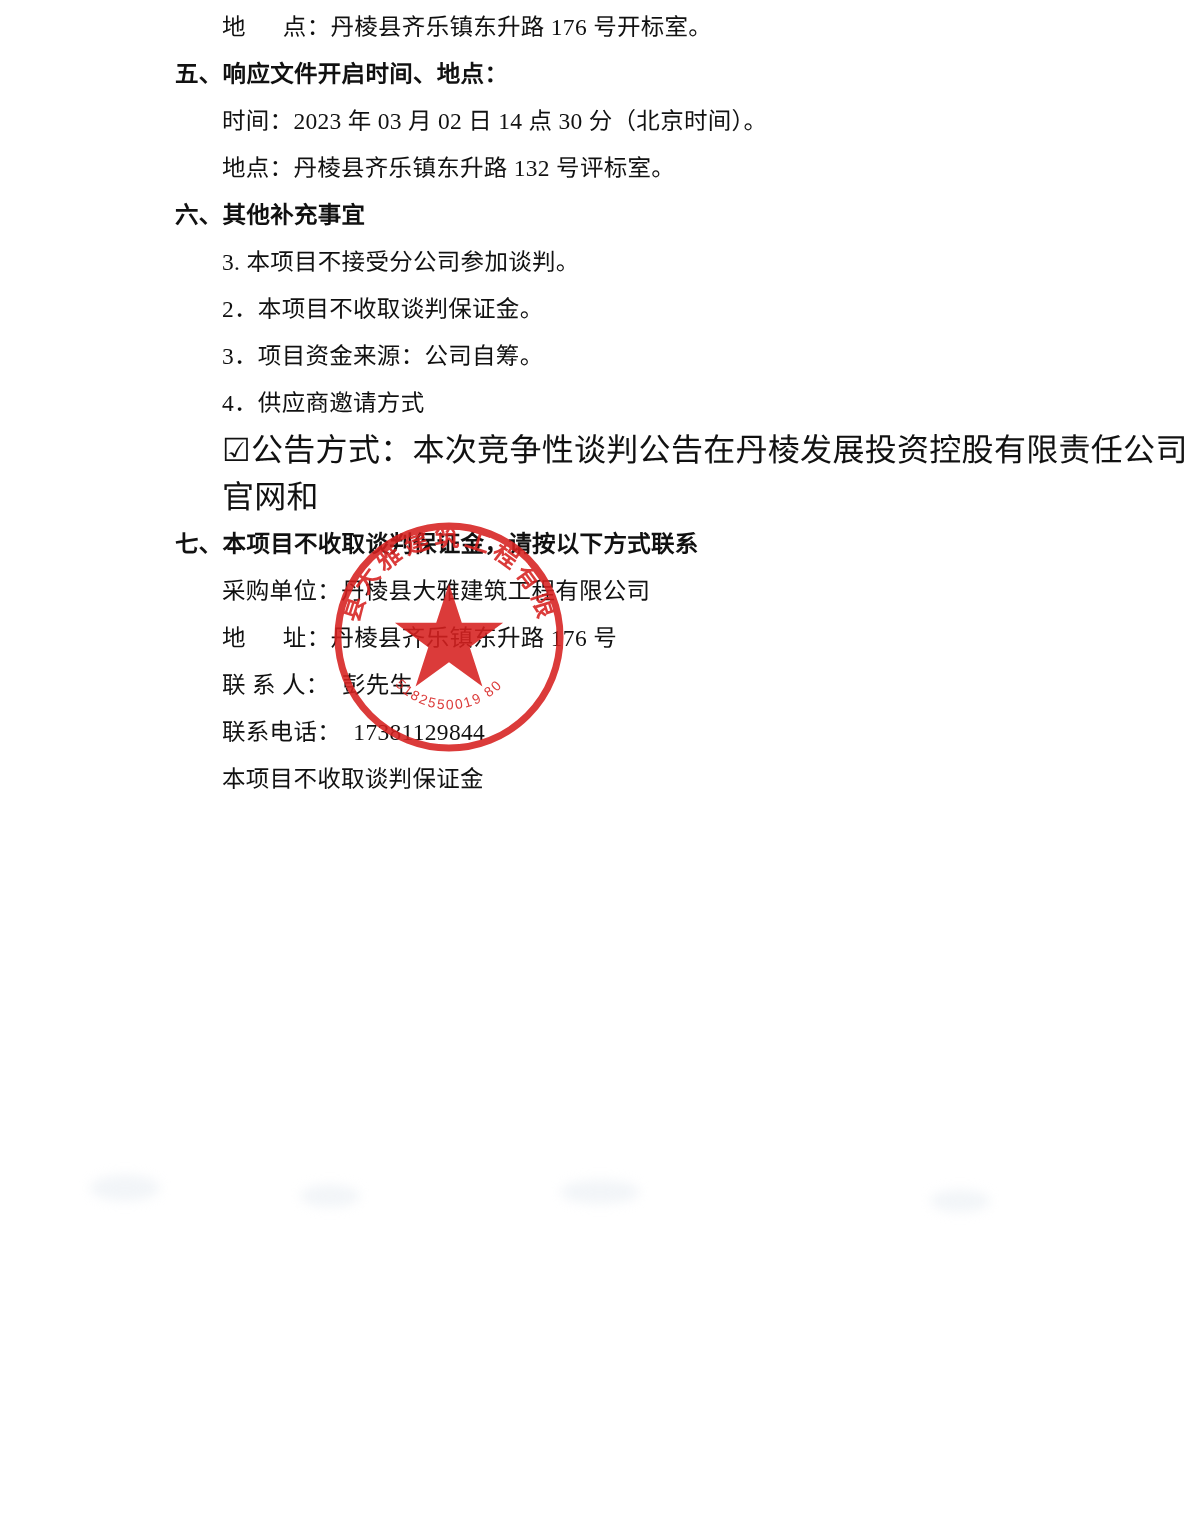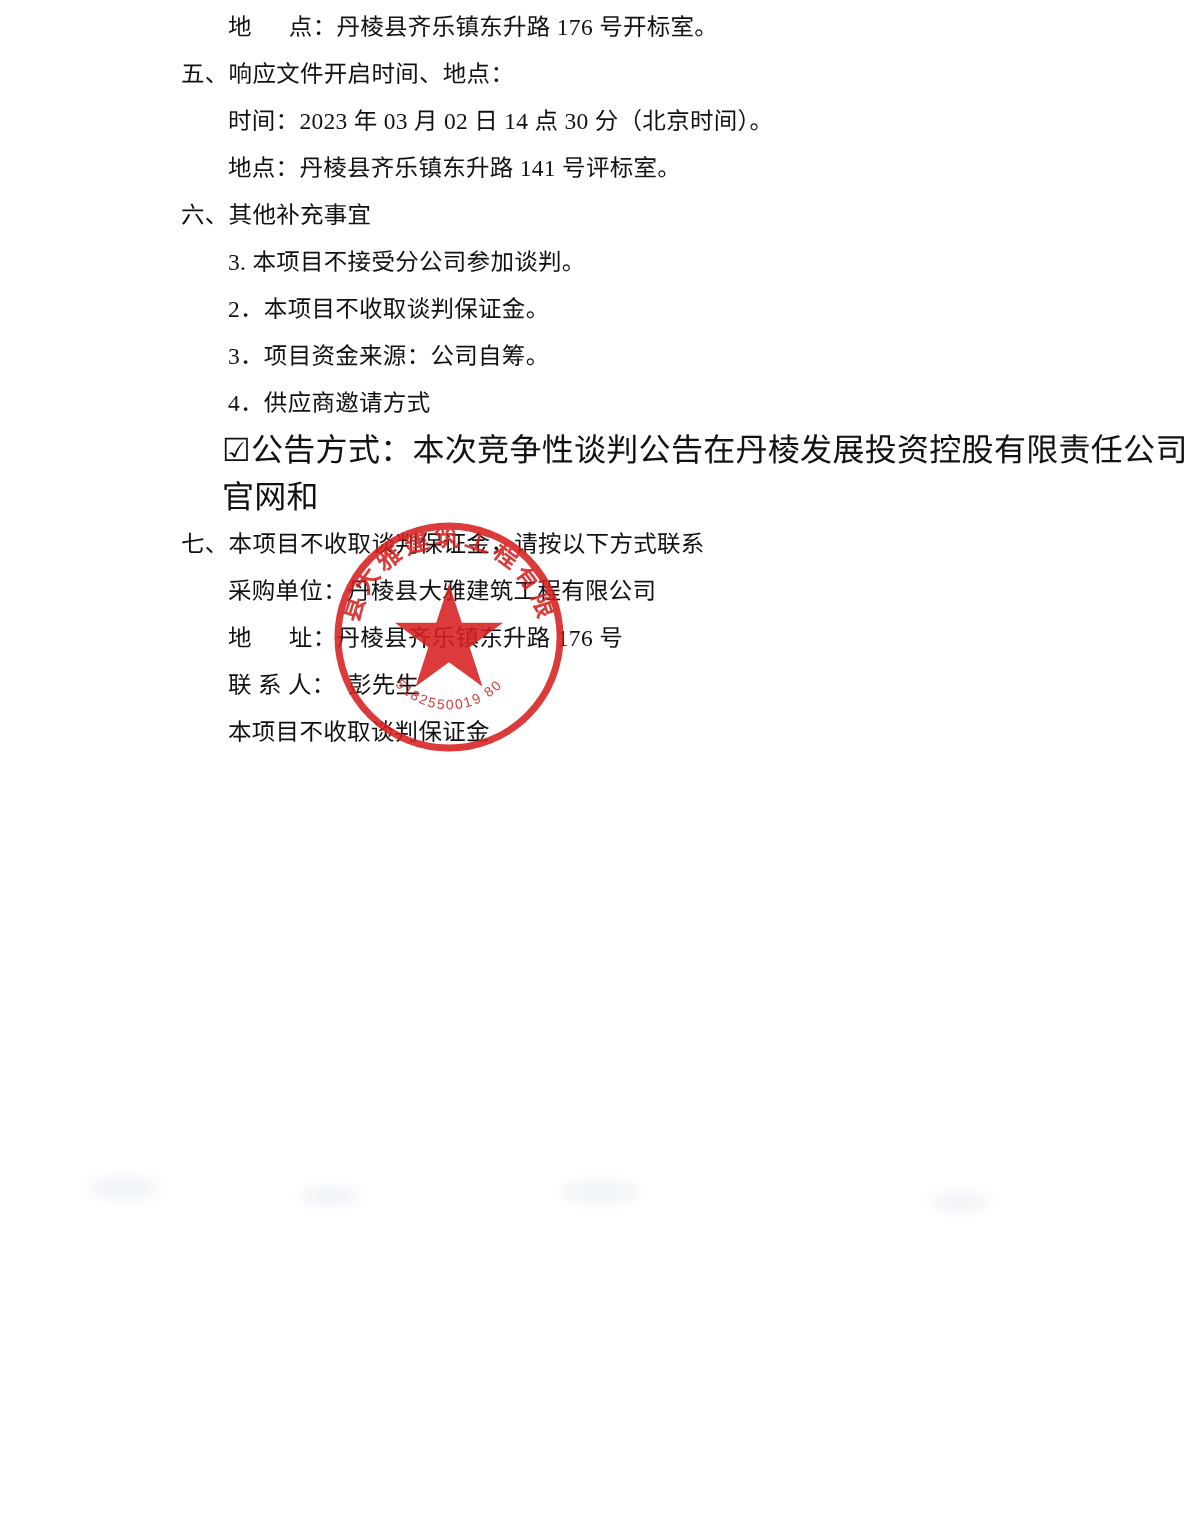--- a/index.html
+++ b/index.html
@@ -26,26 +26,25 @@
   .content {
     position: relative;
     z-index: 2;
     padding-top: 4px;
   }
   .line {
     font-size: 23.5px;
     line-height: 47px;
     white-space: pre;
     letter-spacing: 0.3px;
-    margin-left: 6px;
   }
   .ind-a { padding-left: 222px; }   
   .ind-b { padding-left: 175px; }   
   .ind-c { padding-left: 222px; }   
-  .bold { font-weight: normal; }
+  .bold { font-weight: bold; }
   .para {
     font-size: 32px;
     line-height: 47px;
     letter-spacing: 0.3px;
   }
   .para-first { padding-left: 222px; text-indent: 0; }
   .para-wrap { padding-left: 175px; }
 
   
   .seal {
@@ -94,30 +93,31 @@
       </text>
       <polygon fill="#d7201f" points="120,66 132.9,105.7 174.6,105.7 140.9,130.3 153.7,170 120,145.4 86.3,170 99.1,130.3 65.4,105.7 107.1,105.7"></polygon>
     </svg>
   </div>
 
   <div class="content">
 
     <div class="line ind-a">地      点：丹棱县齐乐镇东升路 176 号开标室。</div>
     <div class="line ind-b bold">五、响应文件开启时间、地点：</div>
     <div class="line ind-a">时间：2023 年 03 月 02 日 14 点 30 分（北京时间）。</div>
-    <div class="line ind-a">地点：丹棱县齐乐镇东升路 141 号评标室。</div>
+    <div class="line ind-a">地点：丹棱县齐乐镇东升路 132 号评标室。</div>
     <div class="line ind-b bold">六、其他补充事宜</div>
     <div class="line ind-c">3. 本项目不接受分公司参加谈判。</div>
     <div class="line ind-c">2．本项目不收取谈判保证金。</div>
     <div class="line ind-c">3．项目资金来源：公司自筹。</div>
     <div class="line ind-c">4．供应商邀请方式</div>
 
     <div class="para para-first">☑公告方式：本次竞争性谈判公告在丹棱发展投资控股有限责任公司官网和</div>
 
     <div class="line ind-b bold">七、本项目不收取谈判保证金，请按以下方式联系</div>
 
     <div class="line ind-a">采购单位：丹棱县大雅建筑工程有限公司</div>
     <div class="line ind-a">地      址：丹棱县齐乐镇东升路 176 号</div>
     <div class="line ind-a">联 系 人：  彭先生</div>
+    <div class="line ind-a">联系电话：  17381129844</div>
     <div class="line ind-a">本项目不收取谈判保证金</div>
 
   </div>
 </div>
 
 </body></html>

